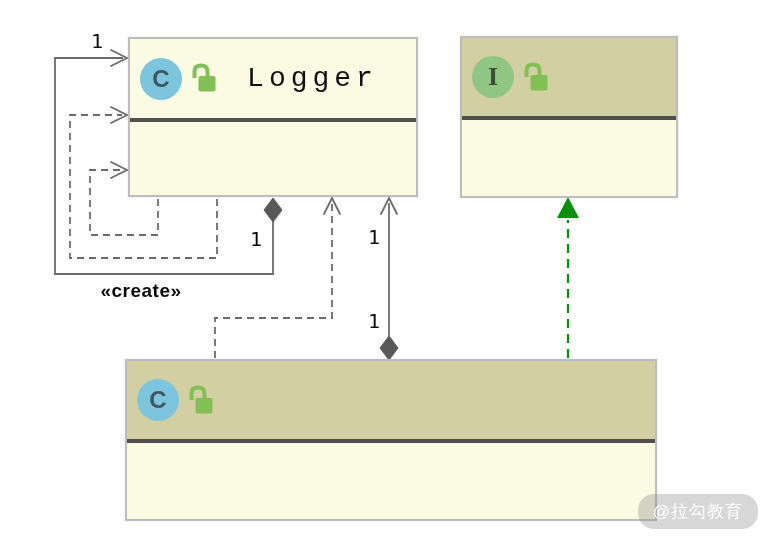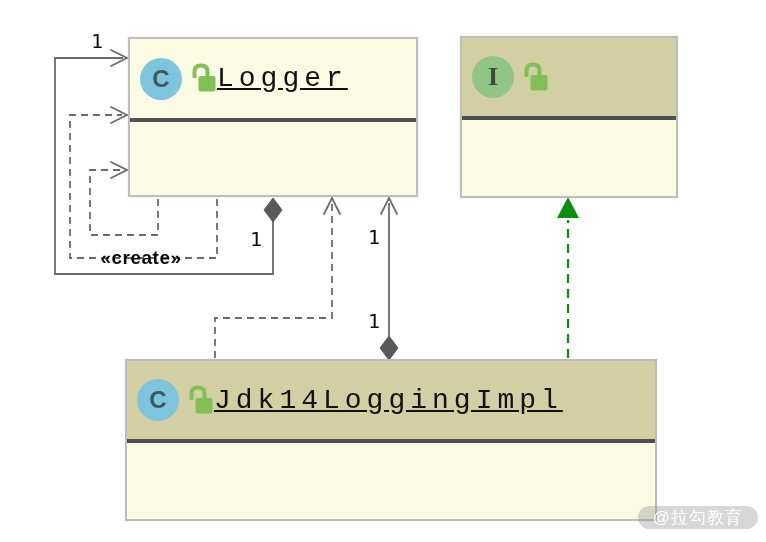--- a/index.html
+++ b/index.html
@@ -27,34 +27,34 @@
   .hdr-khaki{background:#d2cfa2;}
   .uml-class .members{width:100%;}
   .badge{
     width:42px;height:42px;border-radius:50%;flex:0 0 auto;
     display:flex;align-items:center;justify-content:center;
   }
   .badge-class{background:#7cc5dc;color:#3f5761;font:700 24px "Liberation Sans",sans-serif;}
   .badge-interface{background:#90c583;color:#3d4b3d;font:700 26px "Liberation Serif",serif;}
   .lock{flex:0 0 auto;margin-left:8px;display:flex;align-items:center;}
   .cls-title{
-    flex:1;color:#101010;white-space:nowrap;
+    flex:1;text-align:center;color:#101010;white-space:nowrap;
     font-family:"Liberation Mono","DejaVu Sans Mono",monospace;
-    font-size:28px;letter-spacing:5px;text-decoration:underline;
+    font-size:28px;letter-spacing:5px;
   }
   .mult{
     position:absolute;transform:translate(-50%,-50%);color:#0a0a0a;
     font:20px "DejaVu Sans Mono",monospace;line-height:1;
   }
   .stereo{
     position:absolute;transform:translate(-50%,-50%);color:#0a0a0a;
-    font:700 19px "Liberation Sans",sans-serif;letter-spacing:0.5px;white-space:nowrap;
+    font:700 19px "Liberation Sans",sans-serif;letter-spacing:0.5px;white-space:nowrap;margin-top:33px;
   }
   .watermark{
-    position:absolute;right:8px;bottom:13px;padding:0 15px;
+    position:absolute;right:8px;bottom:13px;padding:6px 15px;
     background:rgba(140,140,140,0.35);border-radius:16px;color:#ffffff;
     font:17px "Liberation Sans",sans-serif;letter-spacing:1px;
   }
 </style>
 </head>
 <body>
 
 <div class="canvas">
 
   <svg class="edges" viewBox="0 0 766 542">
@@ -121,21 +121,20 @@
 
   <div class="uml-class" style="left:125px;top:359px;width:532px;height:162px">
     <div class="hdr hdr-khaki" style="height:82px">
       <span class="badge badge-class">C</span>
       <span class="lock">
         <svg width="27" height="33" viewBox="0 0 27 33">
           <path d="M4.5 16 V9.5 Q4.5 3.5 11 3.5 Q17.5 3.5 17.5 9.5 V14" fill="none" stroke="#82bf56" stroke-width="4"></path>
           <rect x="8.5" y="14" width="17" height="15.5" rx="2" fill="#82bf56"></rect>
         </svg>
       </span>
-      <span class="cls-title">Jdk14LoggingImpl</span>
     </div>
     <div class="members"></div>
   </div>
 
   <div class="mult" style="left:97px;top:41px">1</div>
   <div class="mult" style="left:256px;top:239px">1</div>
   <div class="mult" style="left:374px;top:237px">1</div>
   <div class="mult" style="left:374px;top:321px">1</div>
 
   <div class="stereo" style="left:141px;top:258px">«create»</div>

